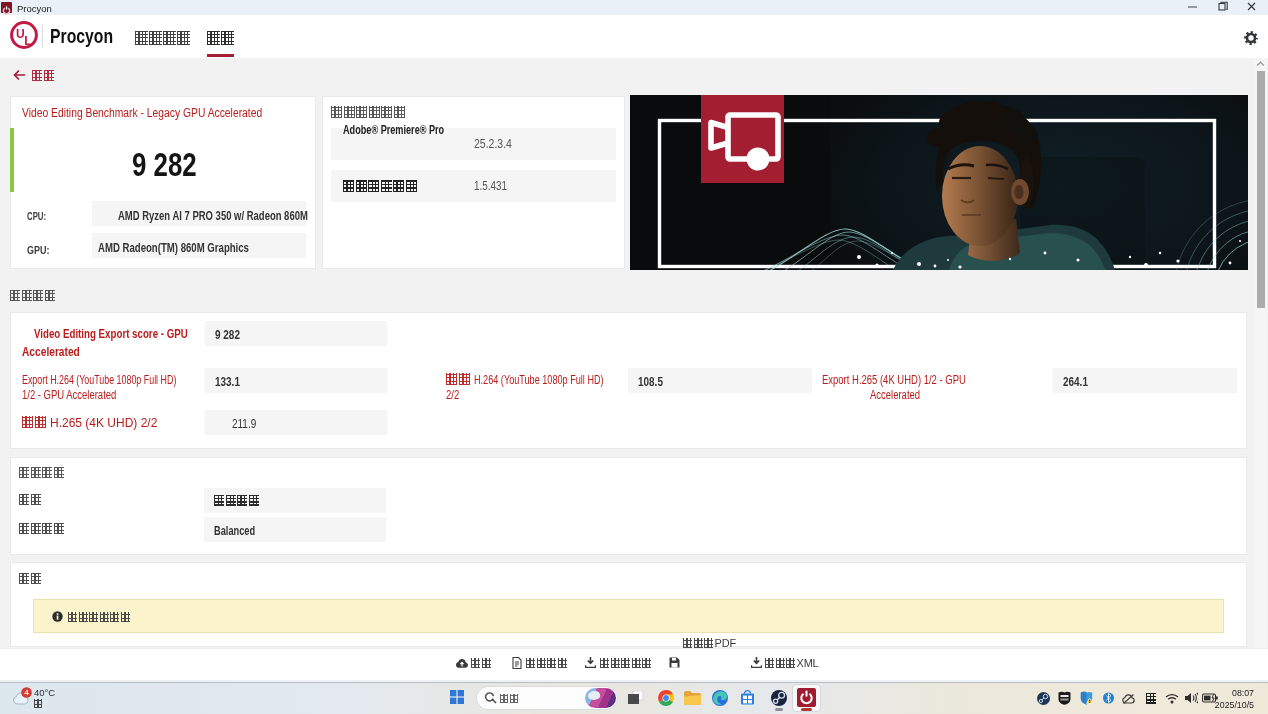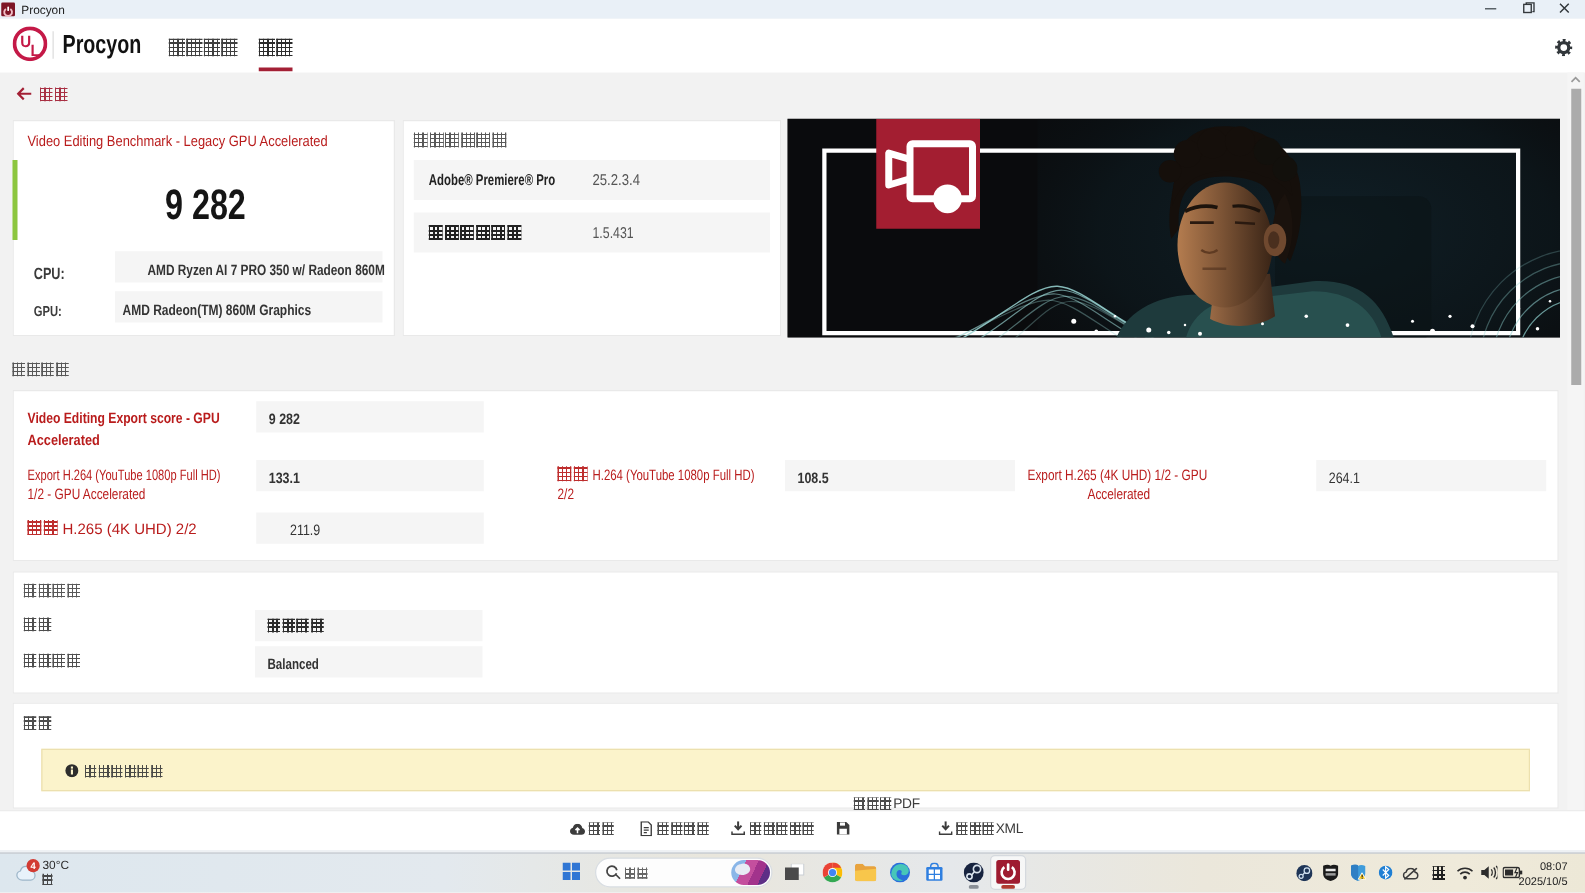--- a/index.html
+++ b/index.html
@@ -63,31 +63,31 @@
 
 <svg class="abs" style="left:13px;top:69px" width="13" height="12" viewBox="0 0 13 12">
  <path d="M12 6 H2 M6 1.5 L1.5 6 L6 10.5" fill="none" stroke="#a32035" stroke-width="1.7"></path>
 </svg>
 <div class="abs" style="left:32px;top:70px;color:#a32035;"><i class="z s11"></i><i class="z s11"></i></div>
 
 <div class="card" style="left:10px;top:96px;width:306px;height:173px;"></div>
 <div class="lbl" style="left:22px;top:106px;"><span class="sx" style="transform:scaleX(.86);">Video Editing Benchmark - Legacy GPU Accelerated</span></div>
 <div class="abs" style="left:10px;top:128px;width:4px;height:64px;background:#8cc63f;"></div>
 <div class="abs" style="left:132px;top:145px;font-size:34px;font-weight:bold;color:#151515;"><span class="sx" style="transform:scaleX(.76);">9 282</span></div>
-<div class="abs" style="left:27px;top:211px;font-size:13px;font-weight:bold;color:#3b3b3b;"><span class="sx" style="transform:scaleX(.78);">CPU:</span></div>
+<div class="abs" style="left:27px;top:211px;font-size:10px;font-weight:bold;color:#3b3b3b;"><span class="sx" style="transform:scaleX(.78);">CPU:</span></div>
 <div class="gbox" style="left:92px;top:201px;width:214px;height:25px;"></div>
 <div class="abs" style="left:118px;top:209px;font-size:12px;font-weight:bold;color:#333;"><span class="sx" style="transform:scaleX(.79);">AMD Ryzen AI 7 PRO 350 w/ Radeon 860M</span></div>
 <div class="abs" style="left:27px;top:244px;font-size:11.5px;font-weight:bold;color:#3b3b3b;"><span class="sx" style="transform:scaleX(.78);">GPU:</span></div>
 <div class="gbox" style="left:92px;top:233px;width:214px;height:25px;"></div>
 <div class="abs" style="left:98px;top:241px;font-size:12px;font-weight:bold;color:#333;"><span class="sx" style="transform:scaleX(.80);">AMD Radeon(TM) 860M Graphics</span></div>
 
 <div class="card" style="left:322px;top:96px;width:303px;height:173px;"></div>
 <div class="abs" style="left:331px;top:106px;color:#4a4a4a;"><i class="z s12"></i><i class="z s12"></i><i class="z s12"></i><i class="z s12"></i><i class="z s12"></i><i class="z s12"></i></div>
 <div class="gbox" style="left:331px;top:128px;width:285px;height:32px;"></div>
-<div class="abs" style="left:343px;top:137px;font-size:12.5px;font-weight:bold;color:#222;"><span class="sx" style="transform:scaleX(.73);">Adobe® Premiere® Pro</span></div>
+<div class="abs" style="left:343px;top:123px;font-size:12.5px;font-weight:bold;color:#222;"><span class="sx" style="transform:scaleX(.73);">Adobe® Premiere® Pro</span></div>
 <div class="abs" style="left:474px;top:137px;font-size:12.5px;color:#555;"><span class="sx" style="transform:scaleX(.84);">25.2.3.4</span></div>
 <div class="gbox" style="left:331px;top:170px;width:285px;height:32px;"></div>
 <div class="abs" style="left:343px;top:138px;"></div>
 <div class="abs" style="left:343px;top:180px;color:#222;"><i class="z zb s12"></i><i class="z zb s12"></i><i class="z zb s12"></i><i class="z zb s12"></i><i class="z zb s12"></i><i class="z zb s12"></i></div>
 <div class="abs" style="left:474px;top:179px;font-size:12.5px;color:#555;"><span class="sx" style="transform:scaleX(.79);">1.5.431</span></div>
 
 <div id="photo" class="abs" style="left:630px;top:95px;width:618px;height:175px;background:#0a0b0d;overflow:hidden;">
 <svg width="618" height="175" viewBox="0 0 618 175">
  <defs>
   <linearGradient id="skin" x1="0" y1="0" x2="1" y2="0">
@@ -187,36 +187,36 @@
 </div>
 
 <div class="abs" style="left:1254px;top:58px;width:13px;height:590px;background:#f5f5f5;"></div>
 <svg class="abs" style="left:1256px;top:60px" width="9" height="8" viewBox="0 0 9 8">
     <path d="M1.2 5.5 L4.5 2.2 L7.8 5.5" fill="none" stroke="#9a9a9a" stroke-width="1.4"></path>
   </svg>
 <div class="abs" style="left:1256.5px;top:71px;width:8px;height:237px;background:#ababab;"></div>
 
 <div class="abs" style="left:10px;top:290px;color:#4a4a4a;"><i class="z s11"></i><i class="z s11"></i><i class="z s11"></i><i class="z s11"></i></div>
 <div class="card" style="left:10px;top:312px;width:1237px;height:137px;"></div>
-<div class="lbl" style="left:22px;top:327px;font-weight:bold;"><span class="sx" style="transform:scaleX(.81);">Video Editing Export score - GPU</span></div>
+<div class="lbl" style="left:34px;top:327px;font-weight:bold;"><span class="sx" style="transform:scaleX(.81);">Video Editing Export score - GPU</span></div>
 <div class="lbl" style="left:22px;top:345px;font-weight:bold;"><span class="sx" style="transform:scaleX(.85);">Accelerated</span></div>
 <div class="gbox" style="left:205px;top:321px;width:182px;height:25px;"></div>
 <div class="abs" style="left:215px;top:328px;font-size:12px;font-weight:bold;color:#333;"><span class="sx" style="transform:scaleX(.83);">9 282</span></div>
 <div class="lbl" style="left:22px;top:373px;"><span class="sx" style="transform:scaleX(.74);">Export H.264 (YouTube 1080p Full HD)</span></div>
 <div class="lbl" style="left:22px;top:388px;"><span class="sx" style="transform:scaleX(.79);">1/2 - GPU Accelerated</span></div>
 <div class="gbox" style="left:205px;top:368px;width:182px;height:25px;"></div>
 <div class="abs" style="left:215px;top:375px;font-size:12px;font-weight:bold;color:#333;"><span class="sx" style="transform:scaleX(.83);">133.1</span></div>
 <div class="lbl" style="left:446px;top:373px;"><i class="z s12"></i><i class="z s12"></i><span class="sx" style="transform:scaleX(.76);margin-left:3px;">H.264 (YouTube 1080p Full HD)</span></div>
 <div class="lbl" style="left:446px;top:388px;"><span class="sx" style="transform:scaleX(.79);">2/2</span></div>
 <div class="gbox" style="left:628px;top:368px;width:184px;height:25px;"></div>
 <div class="abs" style="left:638px;top:375px;font-size:12px;font-weight:bold;color:#333;"><span class="sx" style="transform:scaleX(.83);">108.5</span></div>
 <div class="lbl" style="left:822px;top:373px;"><span class="sx" style="transform:scaleX(.79);">Export H.265 (4K UHD) 1/2 - GPU</span></div>
 <div class="lbl" style="left:870px;top:388px;"><span class="sx" style="transform:scaleX(.79);">Accelerated</span></div>
 <div class="gbox" style="left:1053px;top:368px;width:184px;height:25px;"></div>
-<div class="abs" style="left:1063px;top:375px;font-size:12px;font-weight:normal;color:#333;"><span class="sx" style="transform:scaleX(.83);">264.1</span></div>
+<div class="abs" style="left:1063px;top:375px;font-size:12px;font-weight:bold;color:#333;"><span class="sx" style="transform:scaleX(.83);">264.1</span></div>
 <div class="lbl" style="left:22px;top:416px;"><i class="z s12"></i><i class="z s12"></i><span class="sx" style="margin-left:3px;">H.265 (4K UHD) 2/2</span></div>
 <div class="gbox" style="left:205px;top:410px;width:182px;height:25px;"></div>
 <div class="abs" style="left:232px;top:417px;font-size:12px;font-weight:normal;color:#333;"><span class="sx" style="transform:scaleX(.83);">211.9</span></div>
 
 <div class="card" style="left:10px;top:457px;width:1237px;height:98px;"></div>
 <div class="abs" style="left:19px;top:467px;color:#4a4a4a;"><i class="z s11"></i><i class="z s11"></i><i class="z s11"></i><i class="z s11"></i></div>
 <div class="abs" style="left:19px;top:494px;color:#3f3f3f;"><i class="z s11"></i><i class="z s11"></i></div>
 <div class="gbox" style="left:204px;top:488px;width:182px;height:25px;"></div>
 <div class="abs" style="left:214px;top:495px;color:#2c2c2c;"><i class="z zb s11"></i><i class="z zb s11"></i><i class="z zb s11"></i><i class="z zb s11"></i></div>
 <div class="abs" style="left:19px;top:523px;color:#3f3f3f;"><i class="z s11"></i><i class="z s11"></i><i class="z s11"></i><i class="z s11"></i></div>
@@ -262,21 +262,21 @@
 <div class="abs btxt" style="left:765px;top:658px;color:#3c3c3c;"><i class="z s10"></i><i class="z s10"></i><i class="z s10"></i><span style="font-size:11px;vertical-align:top;position:relative;top:-1px;letter-spacing:-.2px;">XML</span></div>
 
 <div class="abs" style="left:0;top:680px;width:1268px;height:3px;background:#eef1f4;border-bottom:1px solid #b9bfc6;box-sizing:border-box;"></div>
 <div id="task" class="abs"></div>
 
 <svg class="abs" style="left:12px;top:686px" width="22" height="22" viewBox="0 0 22 22">
  <path d="M6 18 C3.2 18 1.5 16.3 1.5 14.2 C1.5 12.4 2.7 11.2 4.3 10.8 C4.8 8.6 6.6 7 8.9 7 C11.3 7 13.2 8.8 13.5 11 C15 11.3 16 12.6 16 14.4 C16 16.4 14.5 18 12.5 18 Z" fill="#e8f2fb" stroke="#9db6c9" stroke-width="1"></path>
  <circle cx="14.5" cy="6.5" r="5.3" fill="#d23b33"></circle>
  <text x="14.5" y="9.3" text-anchor="middle" font-size="7.5" font-weight="bold" fill="#fff" font-family="Liberation Sans">4</text>
 </svg>
-<div class="abs" style="left:34px;top:687px;font-size:9.5px;color:#2c2c2c;">30°C</div>
+<div class="abs" style="left:34px;top:687px;font-size:9.5px;color:#2c2c2c;">40°C</div>
 <div class="abs" style="left:34px;top:699px;color:#3a3a3a;"><i class="z s9"></i></div>
 
 <svg class="abs" style="left:450px;top:690px" width="14" height="14" viewBox="0 0 14 14">
  <rect x="0" y="0" width="6.4" height="6.4" fill="#3076d4"></rect>
     <rect x="7.6" y="0" width="6.4" height="6.4" fill="#3076d4"></rect>
  <rect x="0" y="7.6" width="6.4" height="6.4" fill="#3076d4"></rect>
     <rect x="7.6" y="7.6" width="6.4" height="6.4" fill="#3076d4"></rect>
 </svg>
 
 <div class="abs" style="left:476px;top:686px;width:142px;height:24px;background:#fdfdfd;border:1px solid #d8dde2;border-radius:13px;box-sizing:border-box;"></div>

